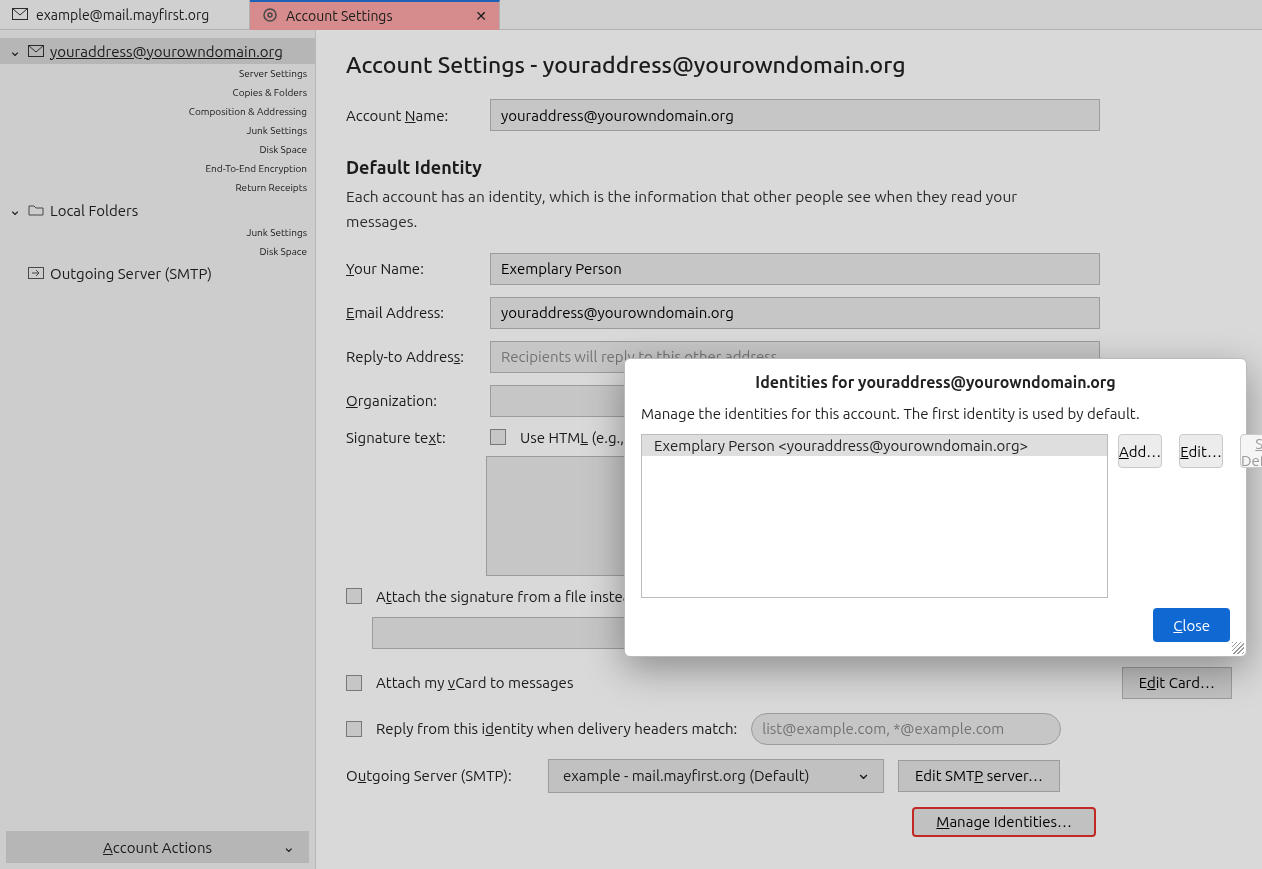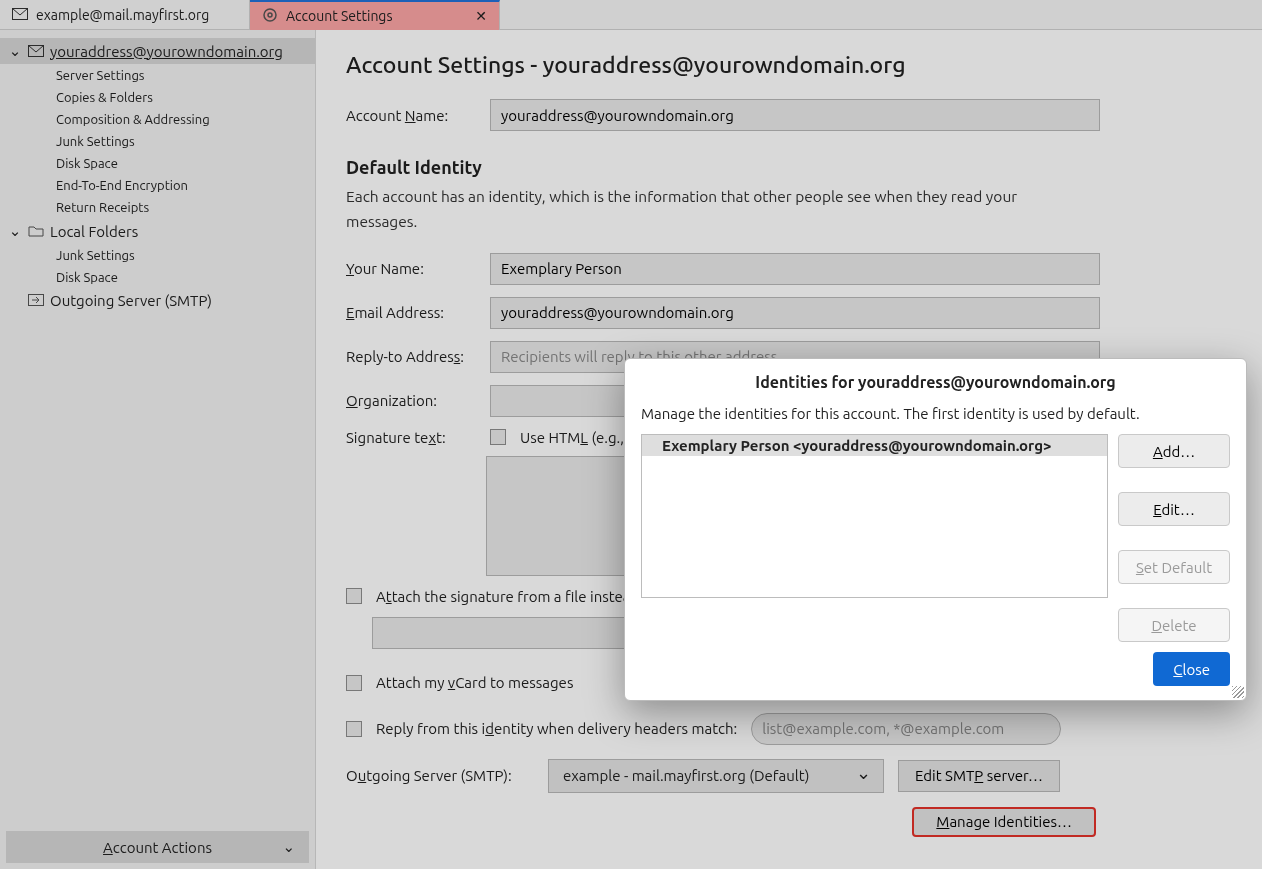--- a/index.html
+++ b/index.html
@@ -11,21 +11,21 @@
   .tab.active { background: #fca5a5; border-top: 2px solid #2171d9; }
   .tab .close { margin-left: auto; cursor: pointer; }
   .icon { display: inline-block; }
   
   .main { display: flex; height: calc(100% - 30px); }
   .sidebar { width: 316px; background: #f1f1f1; border-right: 1px solid #d8d8d8; display: flex; flex-direction: column; }
   .tree { flex: 1; padding-top: 8px; }
   .tree-item { display: flex; align-items: center; padding: 4px 8px; gap: 6px; font-size: 15px; }
   .tree-item.selected { background: #d6d6d6; }
   .tree-item.selected .label { text-decoration: underline; }
-  .tree-sub { padding: 4px 8px 4px 56px; font-size: 13px; }
+  .tree-sub { padding: 4px 8px 4px 56px; font-size: 10px; text-align: right; }
   .disclosure { width: 14px; text-align: center; }
   .account-actions { margin: 6px; height: 32px; background: #d6d6d6; display: flex; align-items: center; justify-content: center; gap: 8px; font-size: 15px; position: relative; }
   .account-actions .chev { position: absolute; right: 14px; }
   
   .content { flex: 1; padding: 22px 30px 20px 30px; overflow: auto; }
   h1 { font-size: 23px; font-weight: 500; margin-bottom: 22px; }
   .row { display: flex; align-items: center; gap: 14px; margin-bottom: 10px; margin-top: 12px; }
   .row .lbl { width: 130px; font-size: 15px; }
   .row input[type=text] { flex: 1; max-width: 610px; height: 32px; padding: 0 10px; font-size: 15px; border: 1px solid #b8b8b8; background: #e9e9e9; }
   h2 { font-size: 18px; font-weight: 700; margin-top: 26px; margin-bottom: 8px; }
@@ -36,22 +36,22 @@
   .select { height: 34px; padding: 0 32px 0 14px; border: 1px solid #b8b8b8; background: #e3e3e3; font-size: 15px; display: inline-flex; align-items: center; position: relative; width: 336px; }
   .select::after { content: "⌄"; position: absolute; right: 12px; font-size: 18px; top: 2px; }
   .highlight-btn { border: 2px solid #e3322a; border-radius: 4px; }
   .u { text-decoration: underline; }
   
   .dialog { position: absolute; left: 624px; top: 358px; width: 623px; background: #fff; border: 1px solid #bbb; border-radius: 6px; box-shadow: 0 12px 38px rgba(0,0,0,.35); z-index: 100; padding: 14px 16px 14px 16px; }
   .dlg-title { text-align: center; font-weight: 700; font-size: 16px; margin-bottom: 14px; }
   .dlg-desc { font-size: 15px; margin-bottom: 12px; }
   .dlg-body { display: flex; gap: 10px; }
   .dlg-list { flex: 1; border: 1px solid #bcbcbc; height: 164px; background: #fff; }
-  .dlg-list-item { padding: 2px 20px; font-weight: 700; background: #dedede; font-size: 15px; }
-  .dlg-btns { display: flex; flex-direction: column; gap: 24px; width: 112px; justify-content: center; }
+  .dlg-list-item { padding: 2px 12px; font-weight: 400; background: #dedede; font-size: 15px; }
+  .dlg-btns { display: flex; gap: 17px; width: 112px; }
   .dlg-btns .db { height: 34px; border: 1px solid #c9c9c9; background: #ececec; font-size: 15px; border-radius: 4px; }
   .dlg-btns .db.disabled { color: #9a9a9a; background: #f5f5f5; }
   .dlg-close-row { display: flex; justify-content: flex-end; margin-top: 10px; }
   .dlg-close { background: #1069d3; color: #fff; height: 34px; padding: 0 20px; border: none; border-radius: 4px; font-size: 15px; }
   .dlg-close .u { text-decoration-color: #fff; }
   .resize { position: absolute; right: 2px; bottom: 2px; width: 12px; height: 12px; background: repeating-linear-gradient(135deg,#999 0,#999 1px,transparent 1px,transparent 3px); }
   .lbl .u, label .u, span.withu .u { text-decoration: underline; }
   input::placeholder { color: #888; }
 </style>
 </head>

